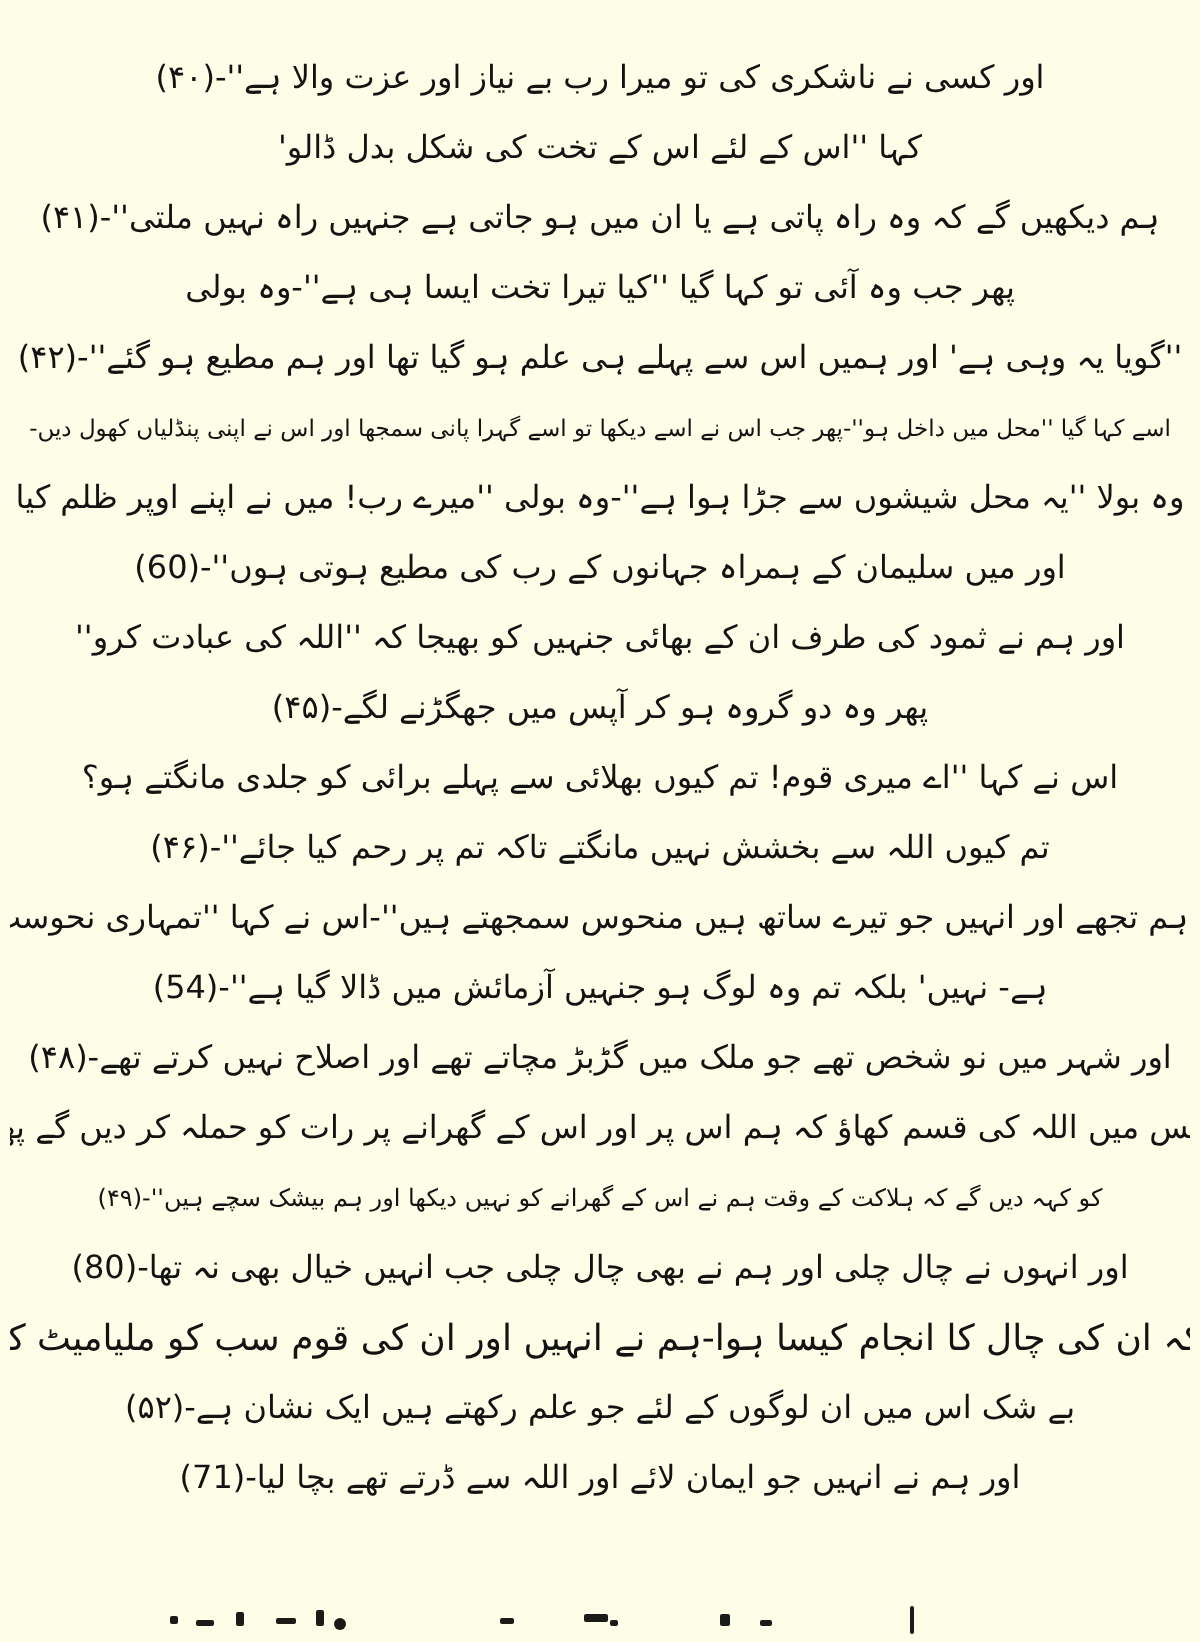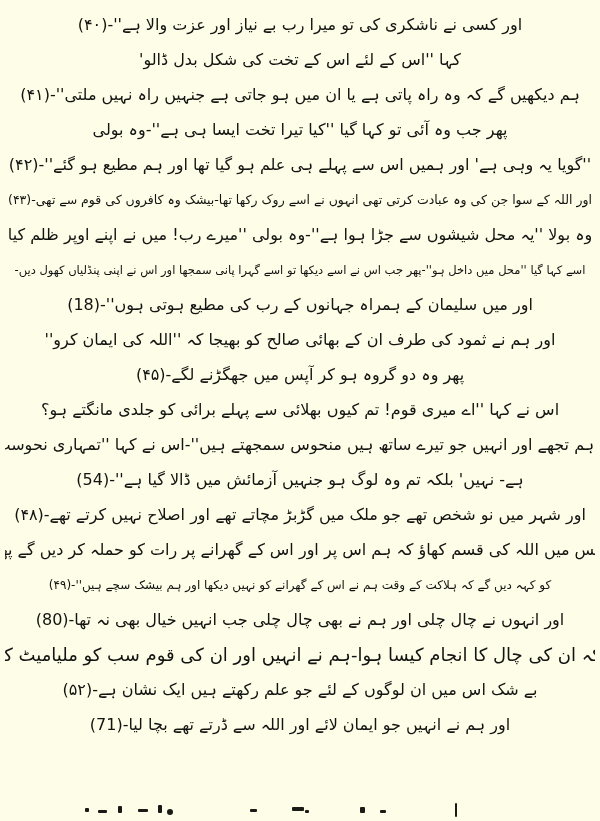--- a/index.html
+++ b/index.html
@@ -7,21 +7,21 @@
     width: 600px;
     height: 821px;
     overflow: hidden;
     background: #fdfde8;
     font-family: "DejaVu Sans", sans-serif;
   }
   .page {
     position: relative;
     width: 600px;
     height: 821px;
-    padding-top: 7px;
+    padding-top: 21px;
     direction: rtl;
   }
   .text-block {
     width: 600px;
   }
   .line {
     width: 590px;
     margin: 0 auto;
     height: 35px;
     display: flex;
@@ -46,27 +46,27 @@
 
 <div class="page">
 
   <div class="text-block">
 
   <div class="line">اور کسی نے ناشکری کی تو میرا رب بے نیاز اور عزت والا ہے''-(۴۰)</div>
       <div class="line">کہا ''اس کے لئے اس کے تخت کی شکل بدل ڈالو'</div>
       <div class="line">ہم دیکھیں گے کہ وہ راہ پاتی ہے یا ان میں ہو جاتی ہے جنہیں راہ نہیں ملتی''-(۴۱)</div>
       <div class="line">پھر جب وہ آئی تو کہا گیا ''کیا تیرا تخت ایسا ہی ہے''-وہ بولی</div>
       <div class="line">''گویا یہ وہی ہے' اور ہمیں اس سے پہلے ہی علم ہو گیا تھا اور ہم مطیع ہو گئے''-(۴۲)</div>
-      <div class="line" style="font-size: 12.5px;">اور اللہ کے سوا جن کی وہ عبادت کرتی تھی انہوں نے اسے روک رکھا تھا-بیشک وہ کافروں کی قوم سے تھی-(۴۳)</div>
+      <div class="line" style="font-size: 11.5px;">اسے کہا گیا ''محل میں داخل ہو''-پھر جب اس نے اسے دیکھا تو اسے گہرا پانی سمجھا اور اس نے اپنی پنڈلیاں کھول دیں-</div>
       <div class="line">وہ بولا ''یہ محل شیشوں سے جڑا ہوا ہے''-وہ بولی ''میرے رب! میں نے اپنے اوپر ظلم کیا</div>
-      <div class="line" style="font-size: 11.5px;">اسے کہا گیا ''محل میں داخل ہو''-پھر جب اس نے اسے دیکھا تو اسے گہرا پانی سمجھا اور اس نے اپنی پنڈلیاں کھول دیں-</div>
-      <div class="line">اور میں سلیمان کے ہمراہ جہانوں کے رب کی مطیع ہوتی ہوں''-(18)</div>
-      <div class="line">اور ہم نے ثمود کی طرف ان کے بھائی صالح کو بھیجا کہ ''اللہ کی ایمان کرو''</div>
+      <div class="line">اور میں سلیمان کے ہمراہ جہانوں کے رب کی مطیع ہوتی ہوں''-(60)</div>
+      <div class="line">اور ہم نے ثمود کی طرف ان کے بھائی جنہیں کو بھیجا کہ ''اللہ کی عبادت کرو''</div>
       <div class="line">پھر وہ دو گروہ ہو کر آپس میں جھگڑنے لگے-(۴۵)</div>
       <div class="line">اس نے کہا ''اے میری قوم! تم کیوں بھلائی سے پہلے برائی کو جلدی مانگتے ہو؟</div>
+      <div class="line">تم کیوں اللہ سے بخشش نہیں مانگتے تاکہ تم پر رحم کیا جائے''-(۴۶)</div>
       <div class="line" style="font-size: 16px;">وہ کہنے لگے ''ہم تجھے اور انہیں جو تیرے ساتھ ہیں منحوس سمجھتے ہیں''-اس نے کہا ''تمہاری نحوست اللہ کے پاس</div>
       <div class="line">ہے- نہیں' بلکہ تم وہ لوگ ہو جنہیں آزمائش میں ڈالا گیا ہے''-(54)</div>
       <div class="line">اور شہر میں نو شخص تھے جو ملک میں گڑبڑ مچاتے تھے اور اصلاح نہیں کرتے تھے-(۴۸)</div>
       <div class="line" style="font-size: 16px;">وہ کہنے لگے ''آپس میں اللہ کی قسم کھاؤ کہ ہم اس پر اور اس کے گھرانے پر رات کو حملہ کر دیں گے پھر اس کے وارث</div>
       <div class="line" style="font-size: 12px;">کو کہہ دیں گے کہ ہلاکت کے وقت ہم نے اس کے گھرانے کو نہیں دیکھا اور ہم بیشک سچے ہیں''-(۴۹)</div>
       <div class="line">اور انہوں نے چال چلی اور ہم نے بھی چال چلی جب انہیں خیال بھی نہ تھا-(80)</div>
       <div class="line" style="font-size: 18px;">پھر دیکھ کہ ان کی چال کا انجام کیسا ہوا-ہم نے انہیں اور ان کی قوم سب کو ملیامیٹ کر دیا-(۵۱)</div>
       <div class="line">بے شک اس میں ان لوگوں کے لئے جو علم رکھتے ہیں ایک نشان ہے-(۵۲)</div>
       <div class="line">اور ہم نے انہیں جو ایمان لائے اور اللہ سے ڈرتے تھے بچا لیا-(71)</div>
     </div>

